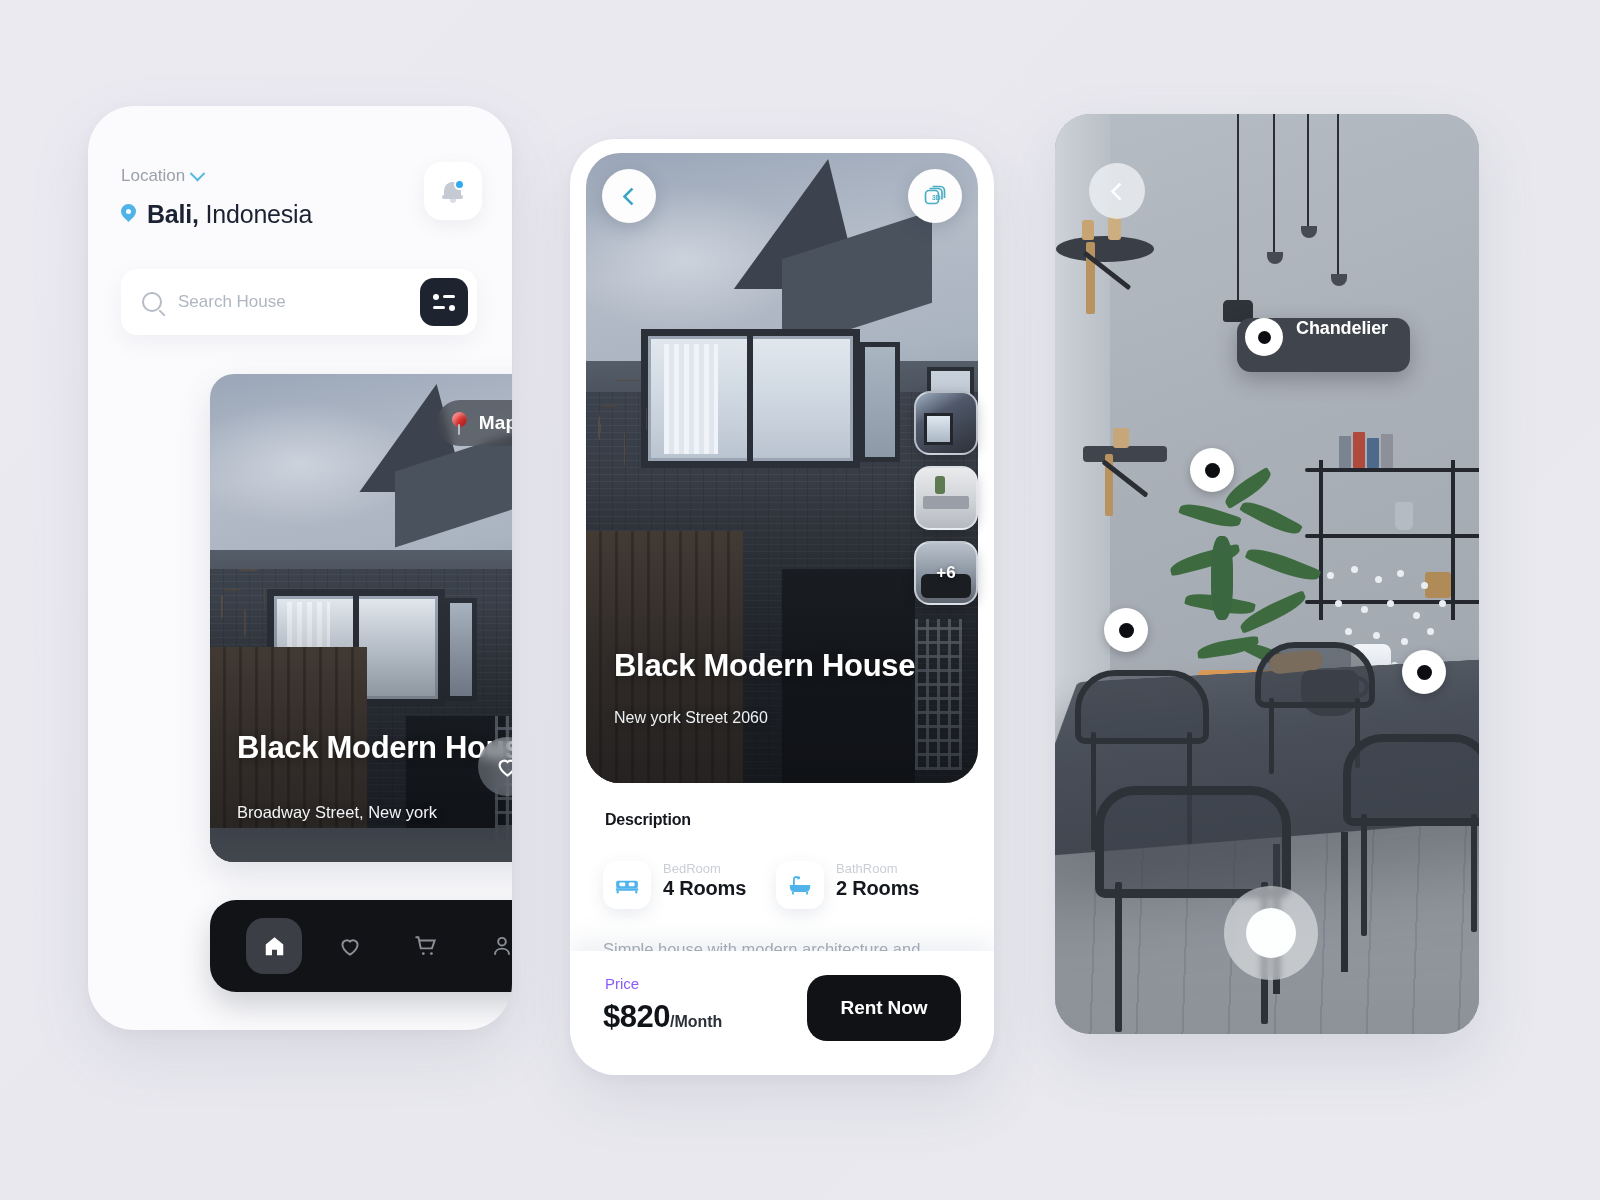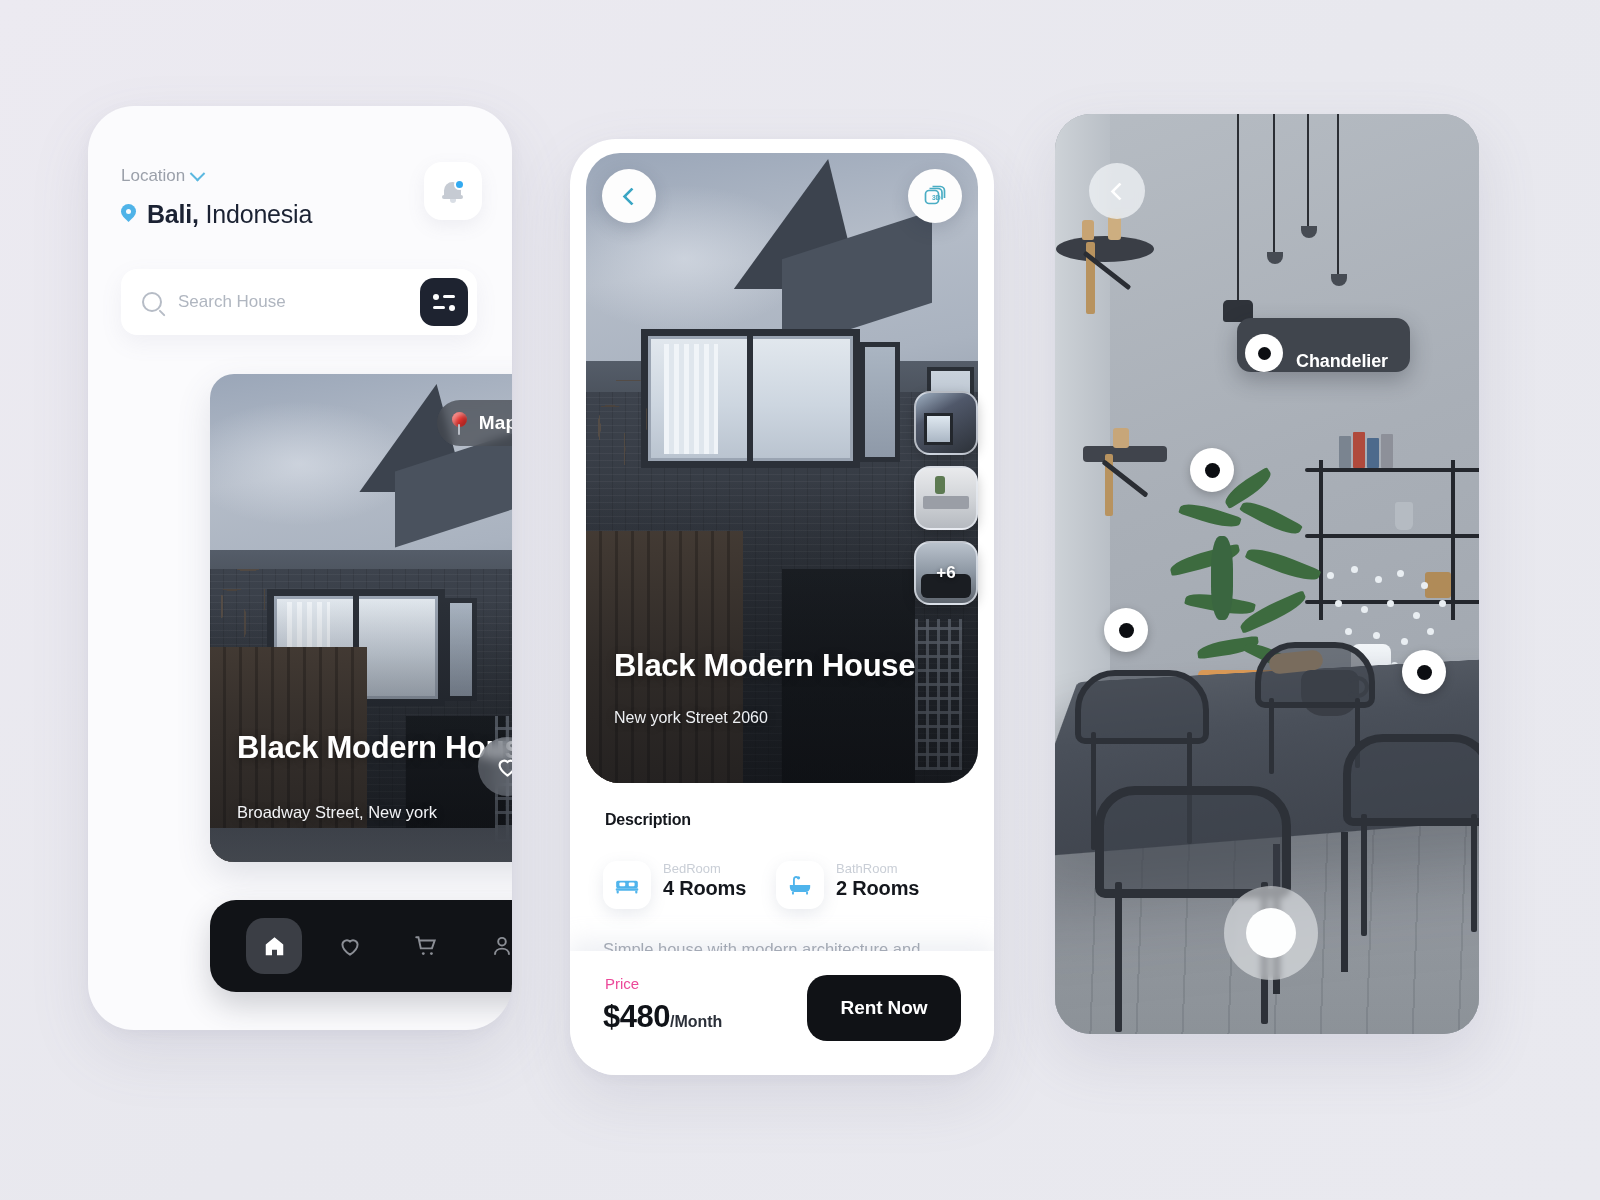--- a/index.html
+++ b/index.html
@@ -272,21 +272,21 @@
     position:absolute; left:88px; top:26px; width:38px; height:38px; border-radius:50%;
     background:#0c0d10; display:flex; align-items:center; justify-content:center;
   }
   .map-marker i { width:12px; height:12px; border-radius:50%; background:#fff; display:block; }
 
   .footer {
     position:absolute; left:0; right:0; bottom:0; height:124px;
     background:#ffffff; border-radius: 0 0 46px 46px;
     box-shadow: 0 -10px 24px rgba(200,205,220,.30);
   }
-  .price-lbl { position:absolute; left:35px; top:24px; font-size:15px; color:#ec4899; }
+  .price-lbl { position:absolute; left:35px; top:24px; font-size:15px; color:#8b5cf6; }
   .price-val { position:absolute; left:33px; top:48px; font-size:31px; font-weight:700; color:#101318; letter-spacing:-.5px; }
   .price-per { font-size:16px; font-weight:700; color:#2b3039; letter-spacing:0; }
   .rent-btn {
     position:absolute; right:33px; top:24px; width:154px; height:66px; border-radius:20px;
     background:#101216; color:#fff; font-size:19px; font-weight:700;
     display:flex; align-items:center; justify-content:center; border:none; letter-spacing:-.1px;
     font-family:"Liberation Sans", sans-serif;
   }
 
   
@@ -366,21 +366,21 @@
     position:absolute; width:44px; height:44px; border-radius:50%;
     background:#ffffff; display:flex; align-items:center; justify-content:center;
     box-shadow: 0 3px 10px rgba(0,0,0,.22);
   }
   .ar-dot i { width:15px; height:15px; border-radius:50%; background:#0c0e12; display:block; }
 
   .ar-tag {
     position:absolute; left:1237px; top:318px;
     height:54px; padding: 0 22px 0 8px; border-radius:14px;
     background:#40454d;
-    display:flex; align-items:flex-end; gap:13px;
+    display:flex; align-items:flex-start; gap:13px;
     box-shadow: 0 8px 22px rgba(30,34,42,.3);
   }
   .ar-tag .bub { width:38px; height:38px; border-radius:50%; background:#fff; display:flex; align-items:center; justify-content:center; }
   .ar-tag .bub i { width:13px; height:13px; border-radius:50%; background:#0c0e12; display:block; }
   .ar-tag span { color:#fff; font-size:18px; font-weight:700; letter-spacing:-.1px; }
 
   .p3-back {
     position:absolute; left:1089px; top:163px; width:56px; height:56px; border-radius:50%;
     background: rgba(243,245,248,.72); backdrop-filter: blur(4px);
     display:flex; align-items:center; justify-content:center;
@@ -602,21 +602,21 @@
         </g>
       </svg>
       <span class="map-marker">
           <i></i>
         </span>
     </div>
 
     <div class="footer">
       <div class="price-lbl">Price</div>
       <div class="price-val">
-        <span>$480</span><span class="price-per">/Month</span>
+        <span>$820</span><span class="price-per">/Month</span>
       </div>
       <button class="rent-btn">Rent Now</button>
     </div>
   </div>
 
   <div class="phone3">
     <div class="room">
       <div class="room-wall"></div>
       <div class="room-wall-l"></div>
       <div class="room-floor"></div>

